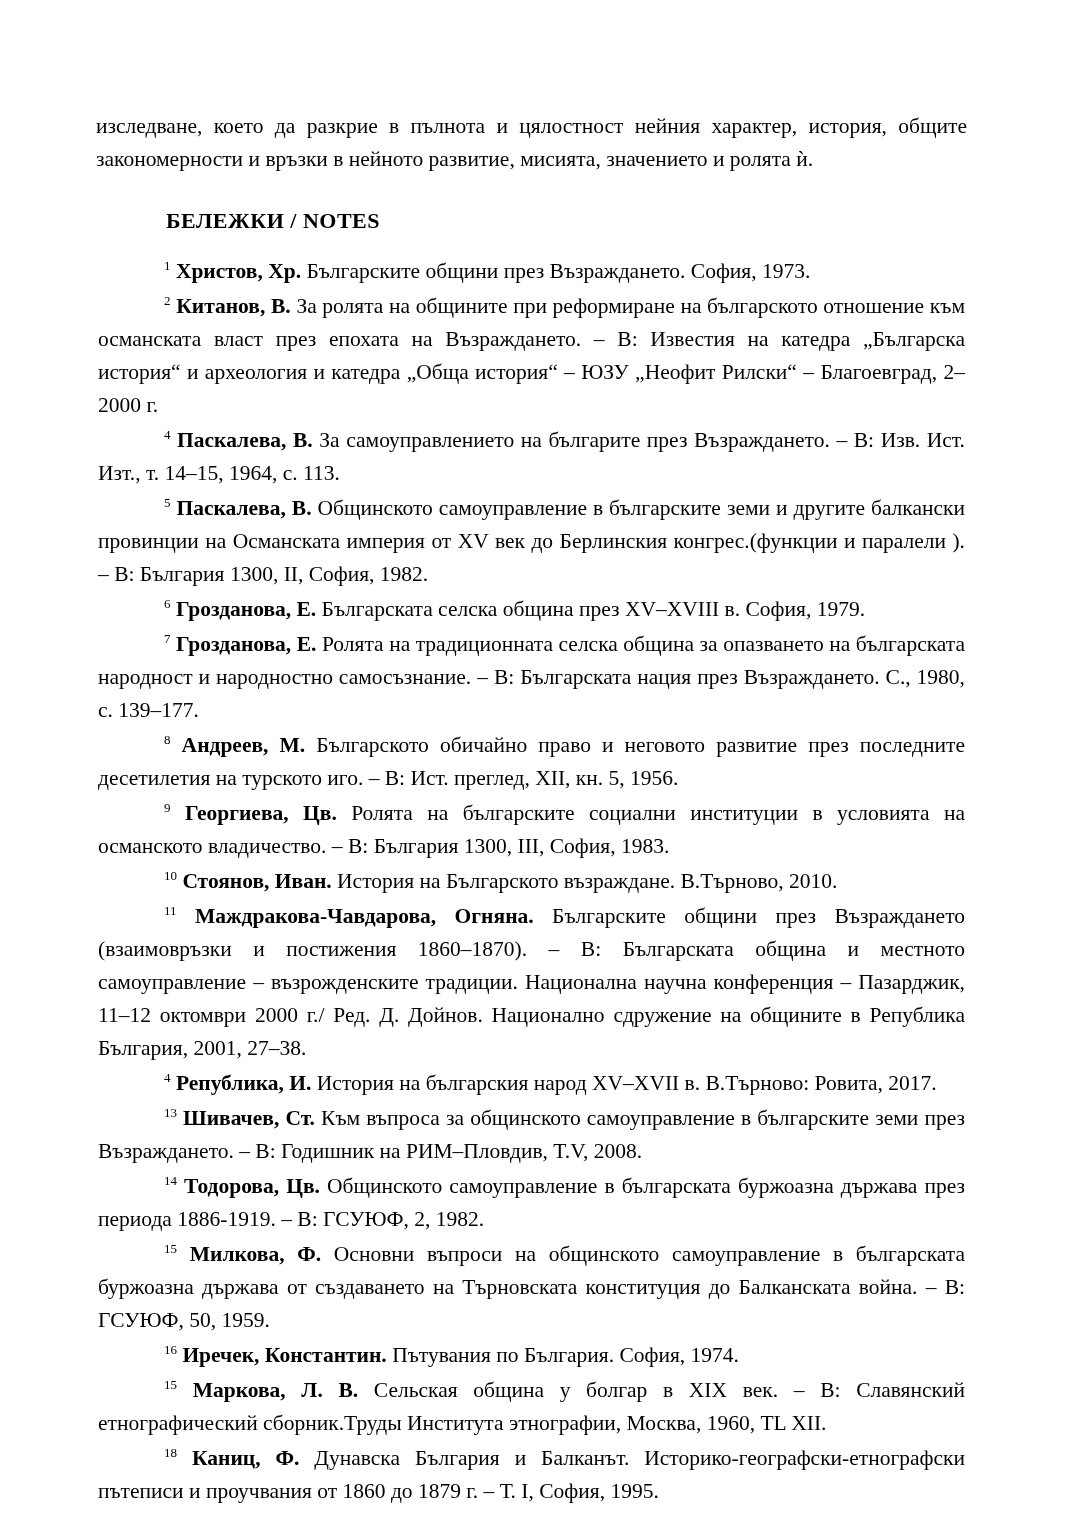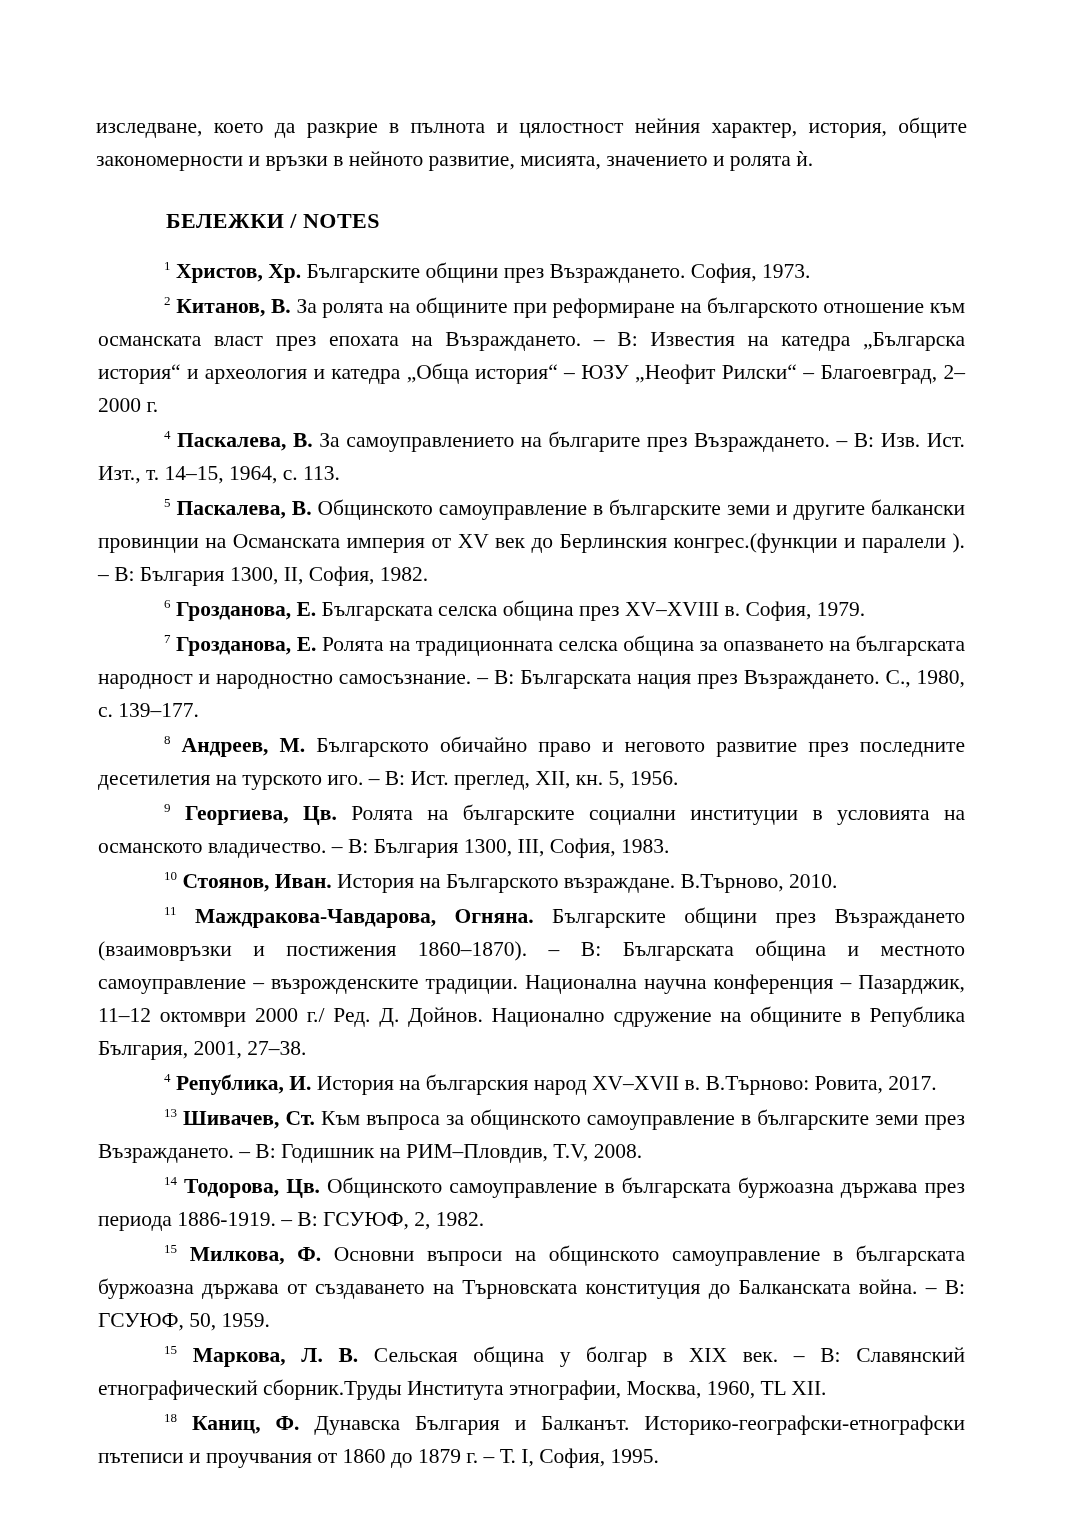--- a/index.html
+++ b/index.html
@@ -70,16 +70,17 @@
       <p class="note"><sup>6</sup><b> Грозданова, Е.</b><span> Българската селска община през XV–XVIII в. София, 1979.</span></p>
       <p class="note"><sup>7</sup><b> Грозданова, Е.</b><span> Ролята на традиционната селска община за опазването на българската народност и народностно самосъзнание. – В: Българската нация през Възраждането. С., 1980, с. 139–177.</span></p>
       <p class="note"><sup>8</sup><b> Андреев, М.</b><span> Българското обичайно право и неговото развитие през последните десетилетия на турското иго. – В: Ист. преглед, XII, кн. 5, 1956.</span></p>
       <p class="note"><sup>9</sup><b> Георгиева, Цв.</b><span> Ролята на българските социални институции в условията на османското владичество. –  В: България 1300, III, София, 1983.</span></p>
       <p class="note"><sup>10</sup><b> Стоянов, Иван.</b><span> История на Българското възраждане. В.Търново, 2010.</span></p>
       <p class="note"><sup>11</sup><b> Маждракова-Чавдарова, Огняна.</b><span> Българските общини през Възраждането (взаимовръзки и постижения 1860–1870). – В: Българската община и местното самоуправление – възрожденските традиции. Национална научна конференция – Пазарджик, 11–12 октомври 2000 г./ Ред. Д. Дойнов. Национално сдружение на общините в Република България, 2001, 27–38.</span></p>
       <p class="note"><sup>4</sup><b> Република, И.</b><span> История на българския народ XV–XVII в. В.Търново: Ровита, 2017.</span></p>
       <p class="note"><sup>13</sup><b> Шивачев, Ст.</b><span> Към въпроса за общинското самоуправление в българските земи през Възраждането. – В: Годишник на РИМ–Пловдив, T.V, 2008.</span></p>
       <p class="note"><sup>14</sup><b> Тодорова, Цв.</b><span> Общинското самоуправление в българската буржоазна държава през периода 1886-1919. – В: ГСУЮФ, 2, 1982.</span></p>
       <p class="note"><sup>15</sup><b> Милкова, Ф.</b><span> Основни въпроси на общинското самоуправление в българската буржоазна държава от създаването на Търновската конституция до Балканската война. – В: ГСУЮФ, 50, 1959.</span></p>
+      <p class="note"><sup>16</sup><b> Иречек, Константин.</b><span> Пътувания по България. София, 1974.</span></p>
       <p class="note"><sup>15</sup><b> Маркова, Л. В.</b><span> Сельская община у болгар в XIX век. – В: Славянский етнографический сборник.Труды Института этнографии, Москва, 1960, TL XII.</span></p>
       <p class="note"><sup>18</sup><b> Каниц, Ф.</b><span> Дунавска България и Балканът. Историко-географски-етнографски пътеписи и проучвания от 1860 до 1879 г. – Т. I, София, 1995.</span></p>
     </div>
 </div>
 
 </body></html>

